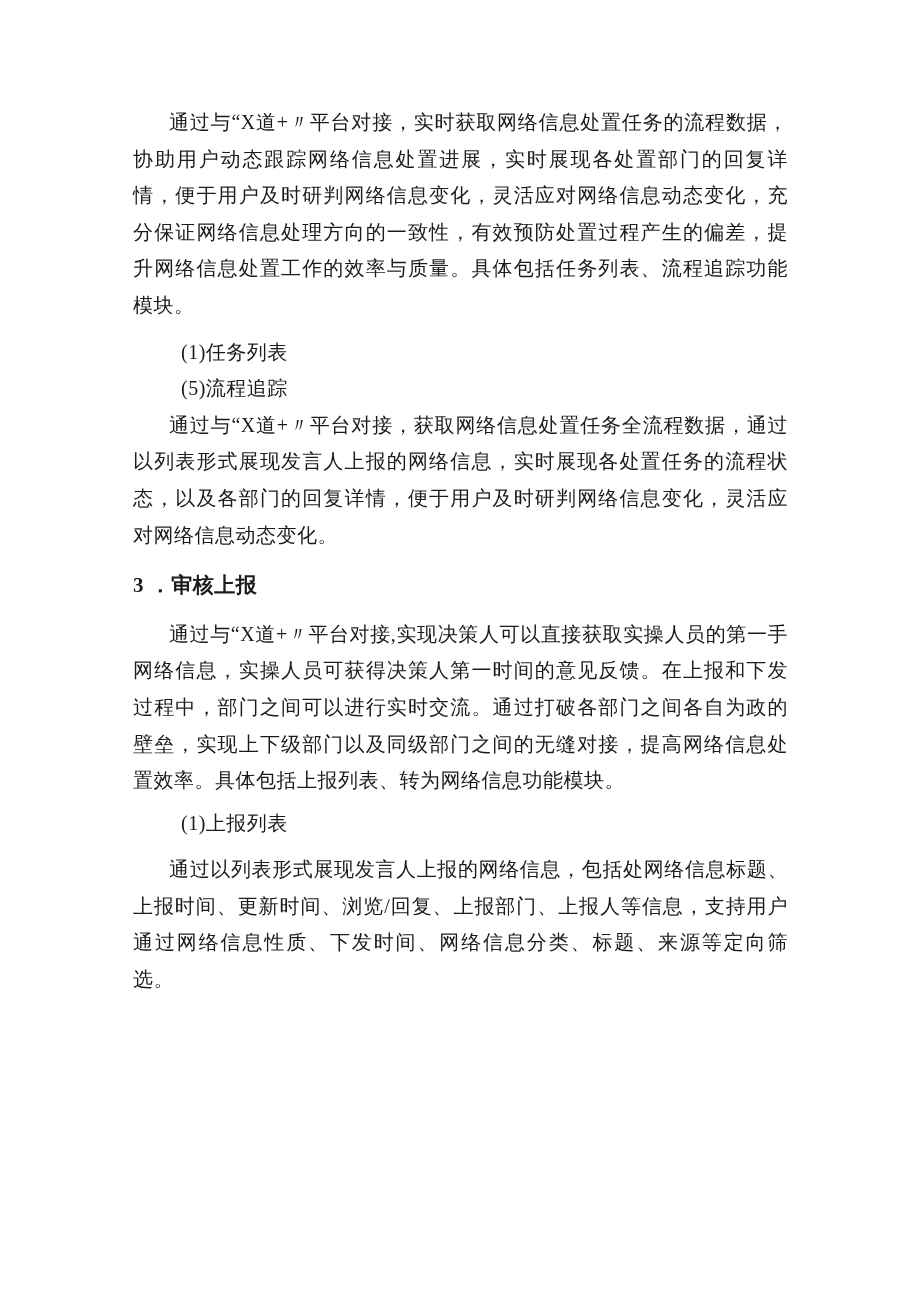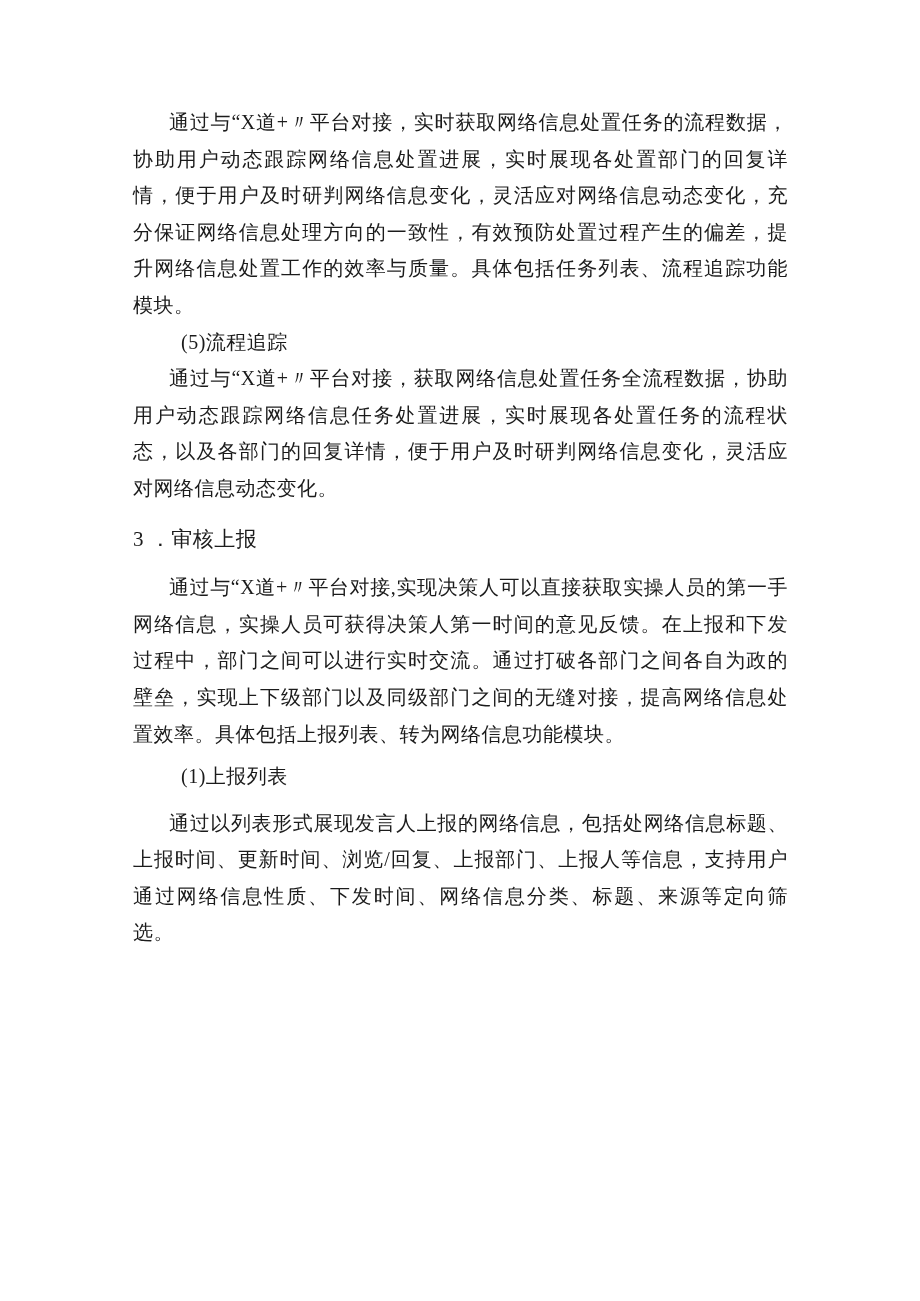--- a/index.html
+++ b/index.html
@@ -31,43 +31,44 @@
     word-break: break-all;
   }
   p.body-para {
     text-indent: 36px;
   }
   p.sub-heading {
     text-indent: 48px;
     text-align: left;
   }
   p.section-heading {
-    font-weight: normal;
+    font-weight: bold;
     font-size: 21px;
     text-indent: 0;
     text-align: center;
   }
   
   .mt-10 { margin-top: 10px !important; }
   .mt-14 { margin-top: 14px !important; }
   .mt-12 { margin-top: 12px !important; }
   .mt-6  { margin-top: 6px  !important; }
 </style>
 </head>
 <body>
 
 <div class="doc-page">
 
   <p class="body-para">通过与“X道+〃平台对接，实时获取网络信息处置任务的流程数据，协助用户动态跟踪网络信息处置进展，实时展现各处置部门的回复详情，便于用户及时研判网络信息变化，灵活应对网络信息动态变化，充分保证网络信息处理方向的一致性，有效预防处置过程产生的偏差，提升网络信息处置工作的效率与质量。具体包括任务列表、流程追踪功能模块。</p>
 
+  <p class="sub-heading mt-10">(1)任务列表</p>
 
 
   <p class="sub-heading">(5)流程追踪</p>
 
-  <p class="body-para">通过与“X道+〃平台对接，获取网络信息处置任务全流程数据，协助用户动态跟踪网络信息任务处置进展，实时展现各处置任务的流程状态，以及各部门的回复详情，便于用户及时研判网络信息变化，灵活应对网络信息动态变化。</p>
+  <p class="body-para">通过与“X道+〃平台对接，获取网络信息处置任务全流程数据，通过以列表形式展现发言人上报的网络信息，实时展现各处置任务的流程状态，以及各部门的回复详情，便于用户及时研判网络信息变化，灵活应对网络信息动态变化。</p>
 
   <p class="section-heading mt-14">3 ．审核上报</p>
 
   <p class="body-para mt-12">通过与“X道+〃平台对接,实现决策人可以直接获取实操人员的第一手网络信息，实操人员可获得决策人第一时间的意见反馈。在上报和下发过程中，部门之间可以进行实时交流。通过打破各部门之间各自为政的壁垒，实现上下级部门以及同级部门之间的无缝对接，提高网络信息处置效率。具体包括上报列表、转为网络信息功能模块。</p>
 
   <p class="sub-heading mt-6">(1)上报列表</p>
 
   <p class="body-para mt-10">通过以列表形式展现发言人上报的网络信息，包括处网络信息标题、上报时间、更新时间、浏览/回复、上报部门、上报人等信息，支持用户通过网络信息性质、下发时间、网络信息分类、标题、来源等定向筛选。</p>
 
 

